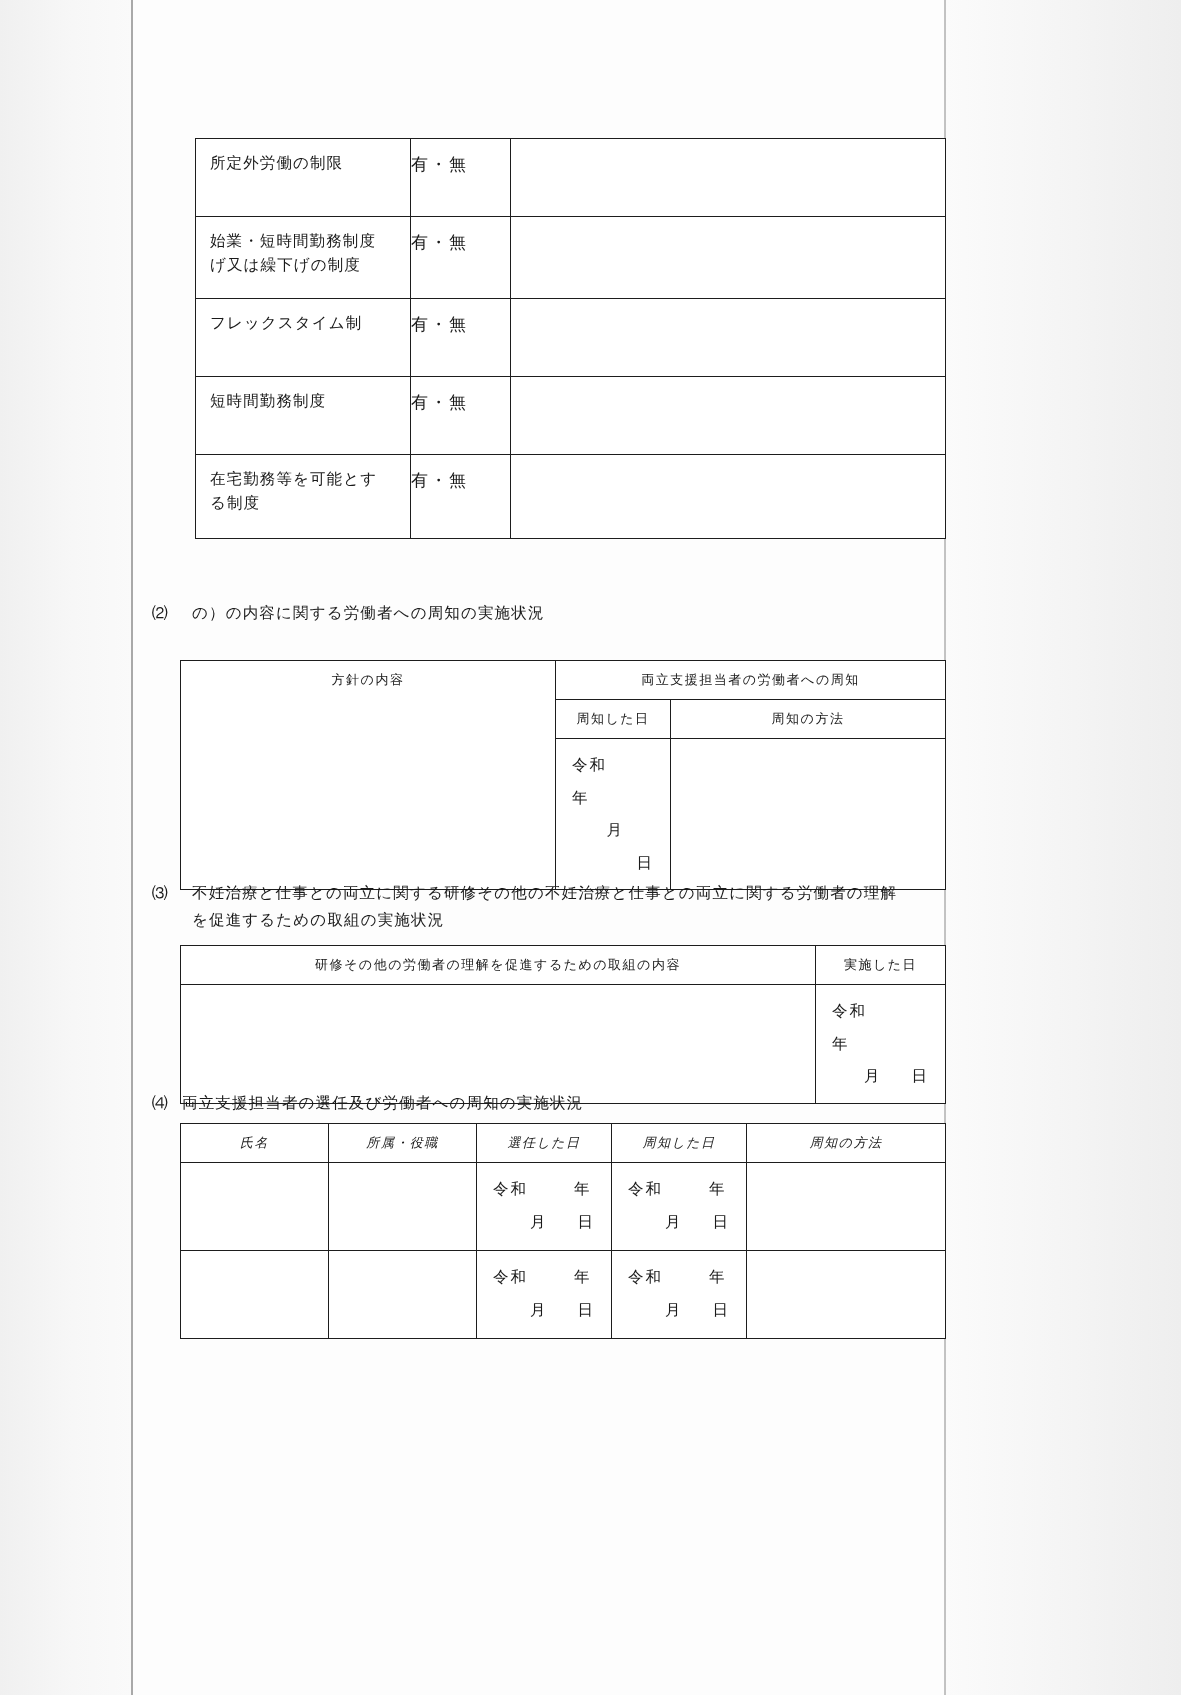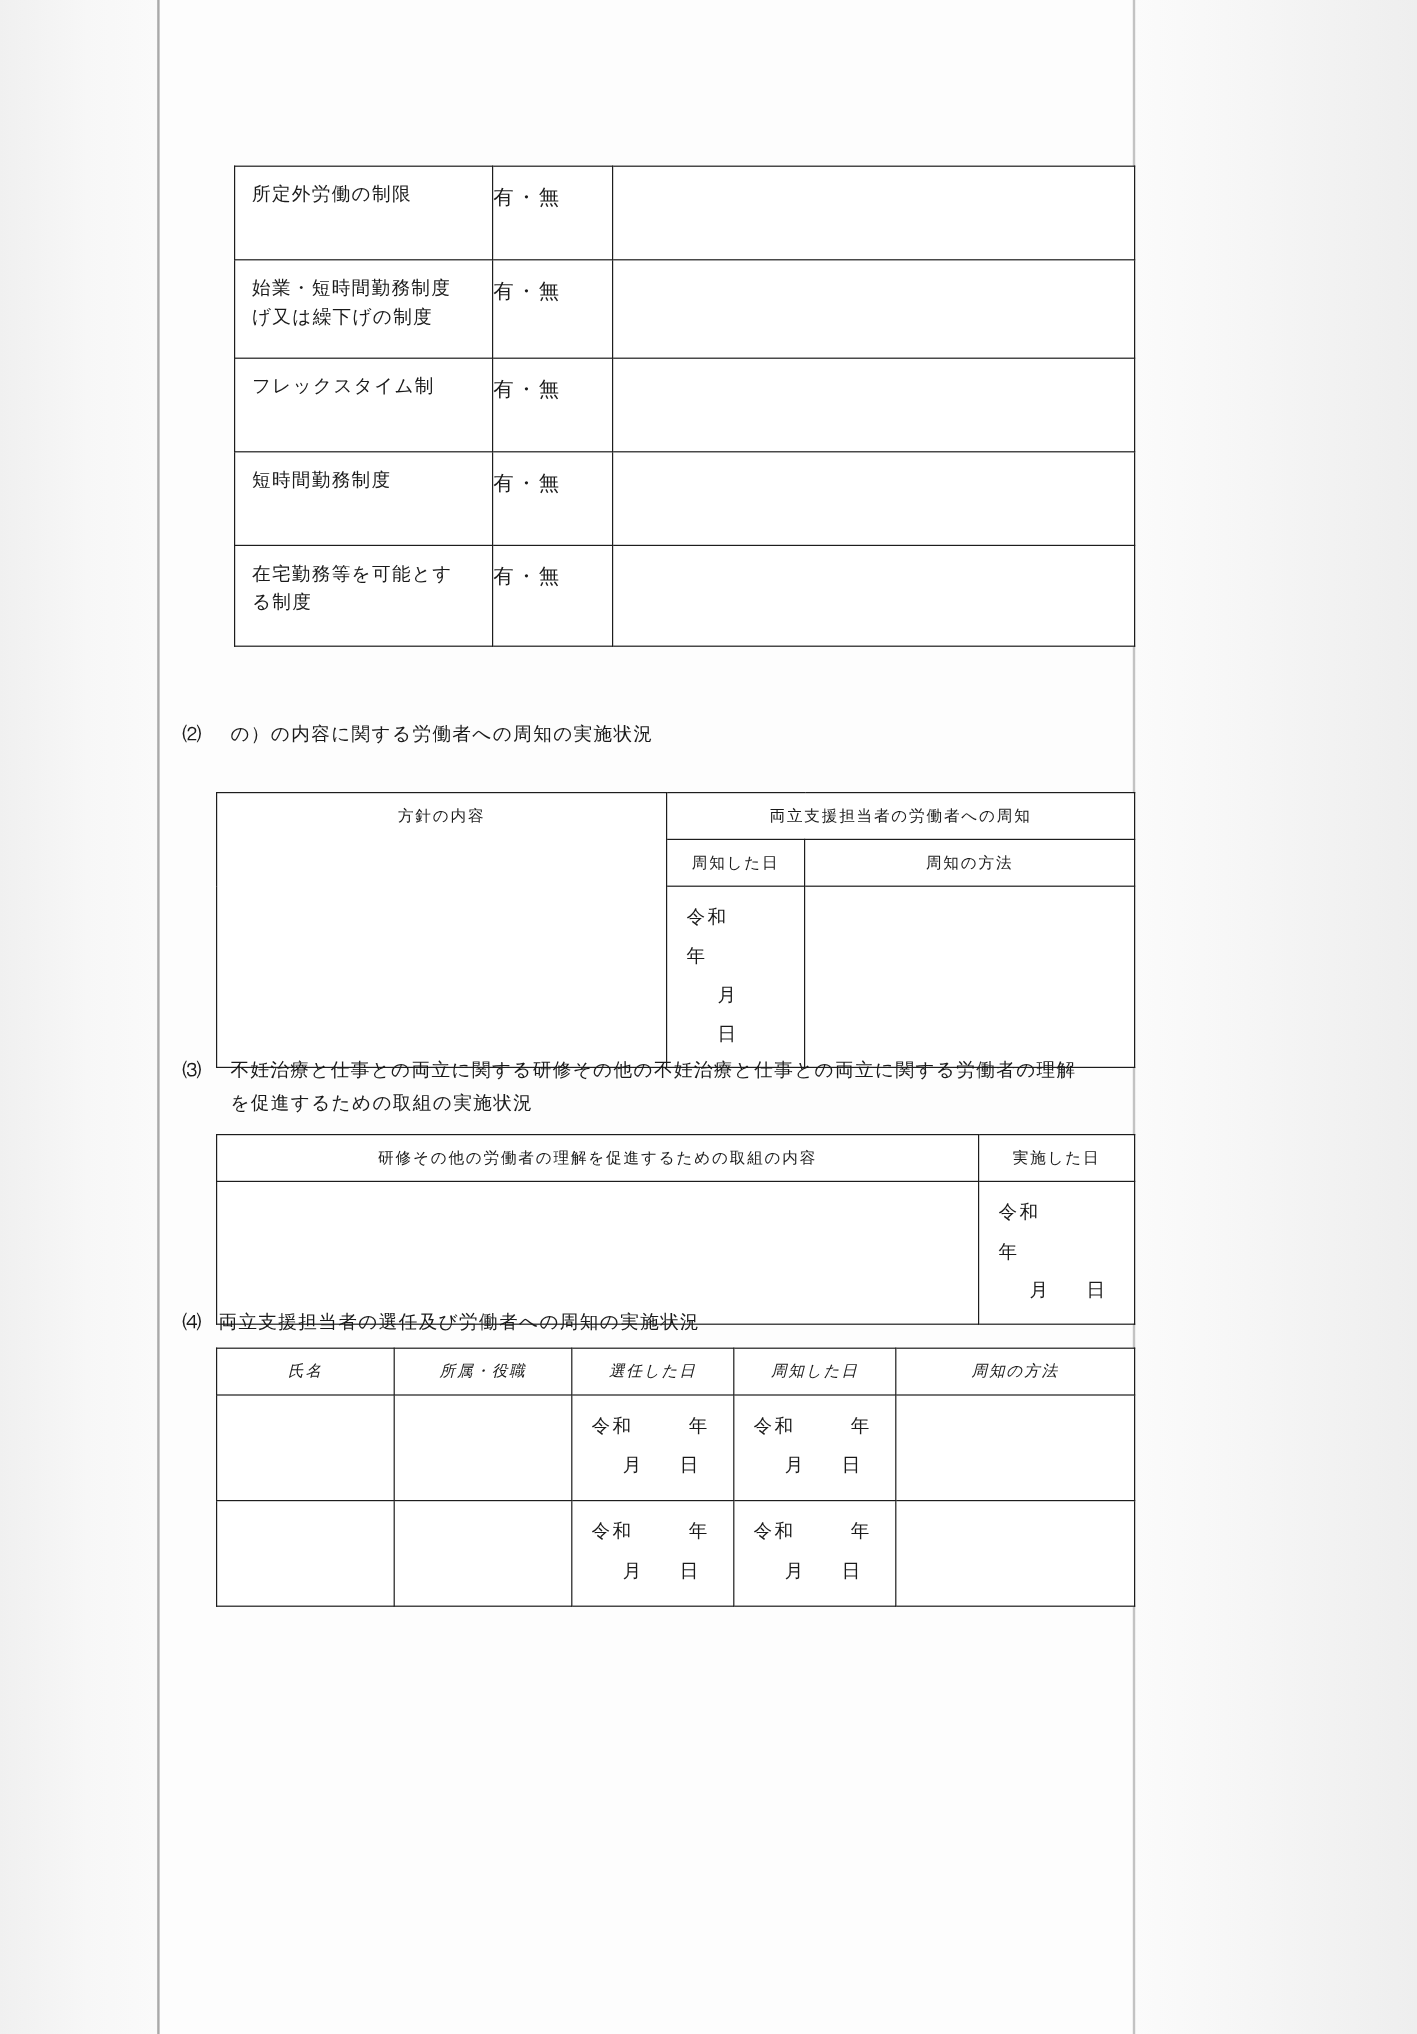--- a/index.html
+++ b/index.html
@@ -87,21 +87,21 @@
     letter-spacing: 2px;
     padding-top: 14px;
   }
   .dateblock {
     font-size: 15.5px;
     letter-spacing: 2px;
     line-height: 2.1;
     padding: 10px 16px 10px 16px;
   }
   .dateblock .row1 { display:block; }
-  .dateblock .row2 { display:block; padding-left: 26px; }
+  .dateblock .row2 { display:block; padding-left: 26px; text-align: right; }
   .gap-wide { display: inline-block; width: 46px; }
   .gap-mid  { display: inline-block; width: 30px; }
 
   
   .section {
     margin: 0;
   }
   .sec-head {
     font-size: 15.5px;
     letter-spacing: 1.15px;

